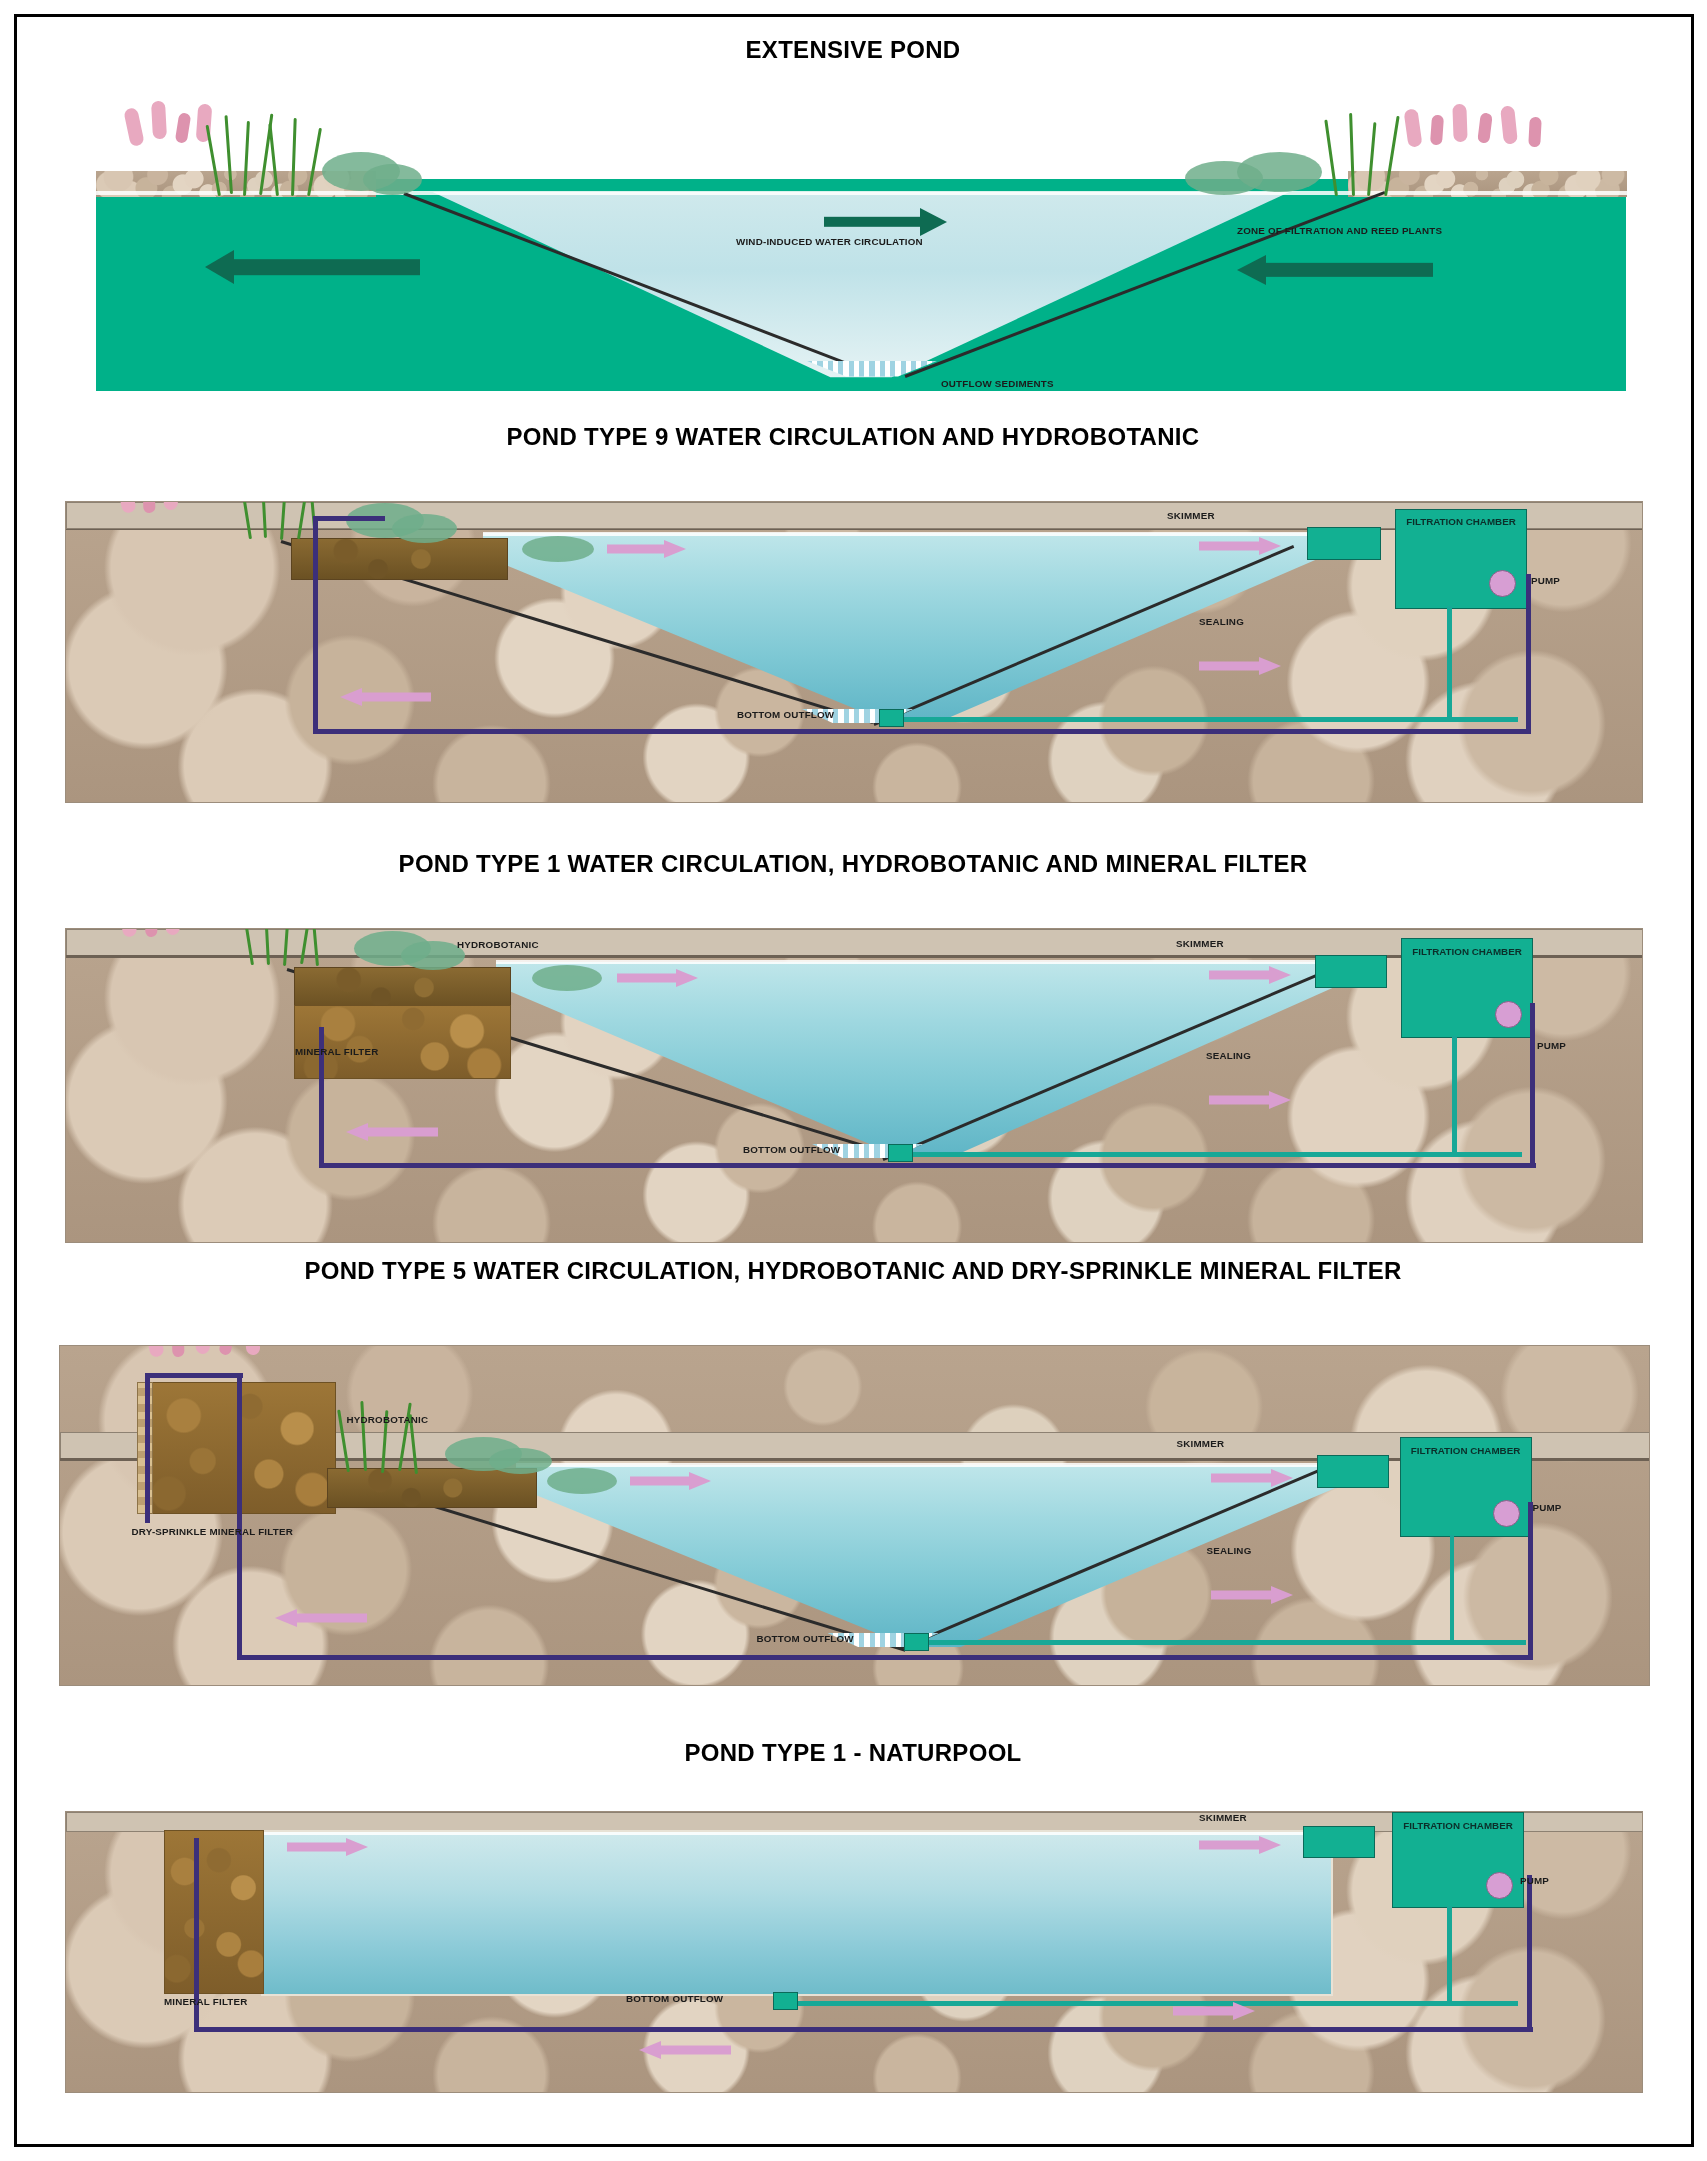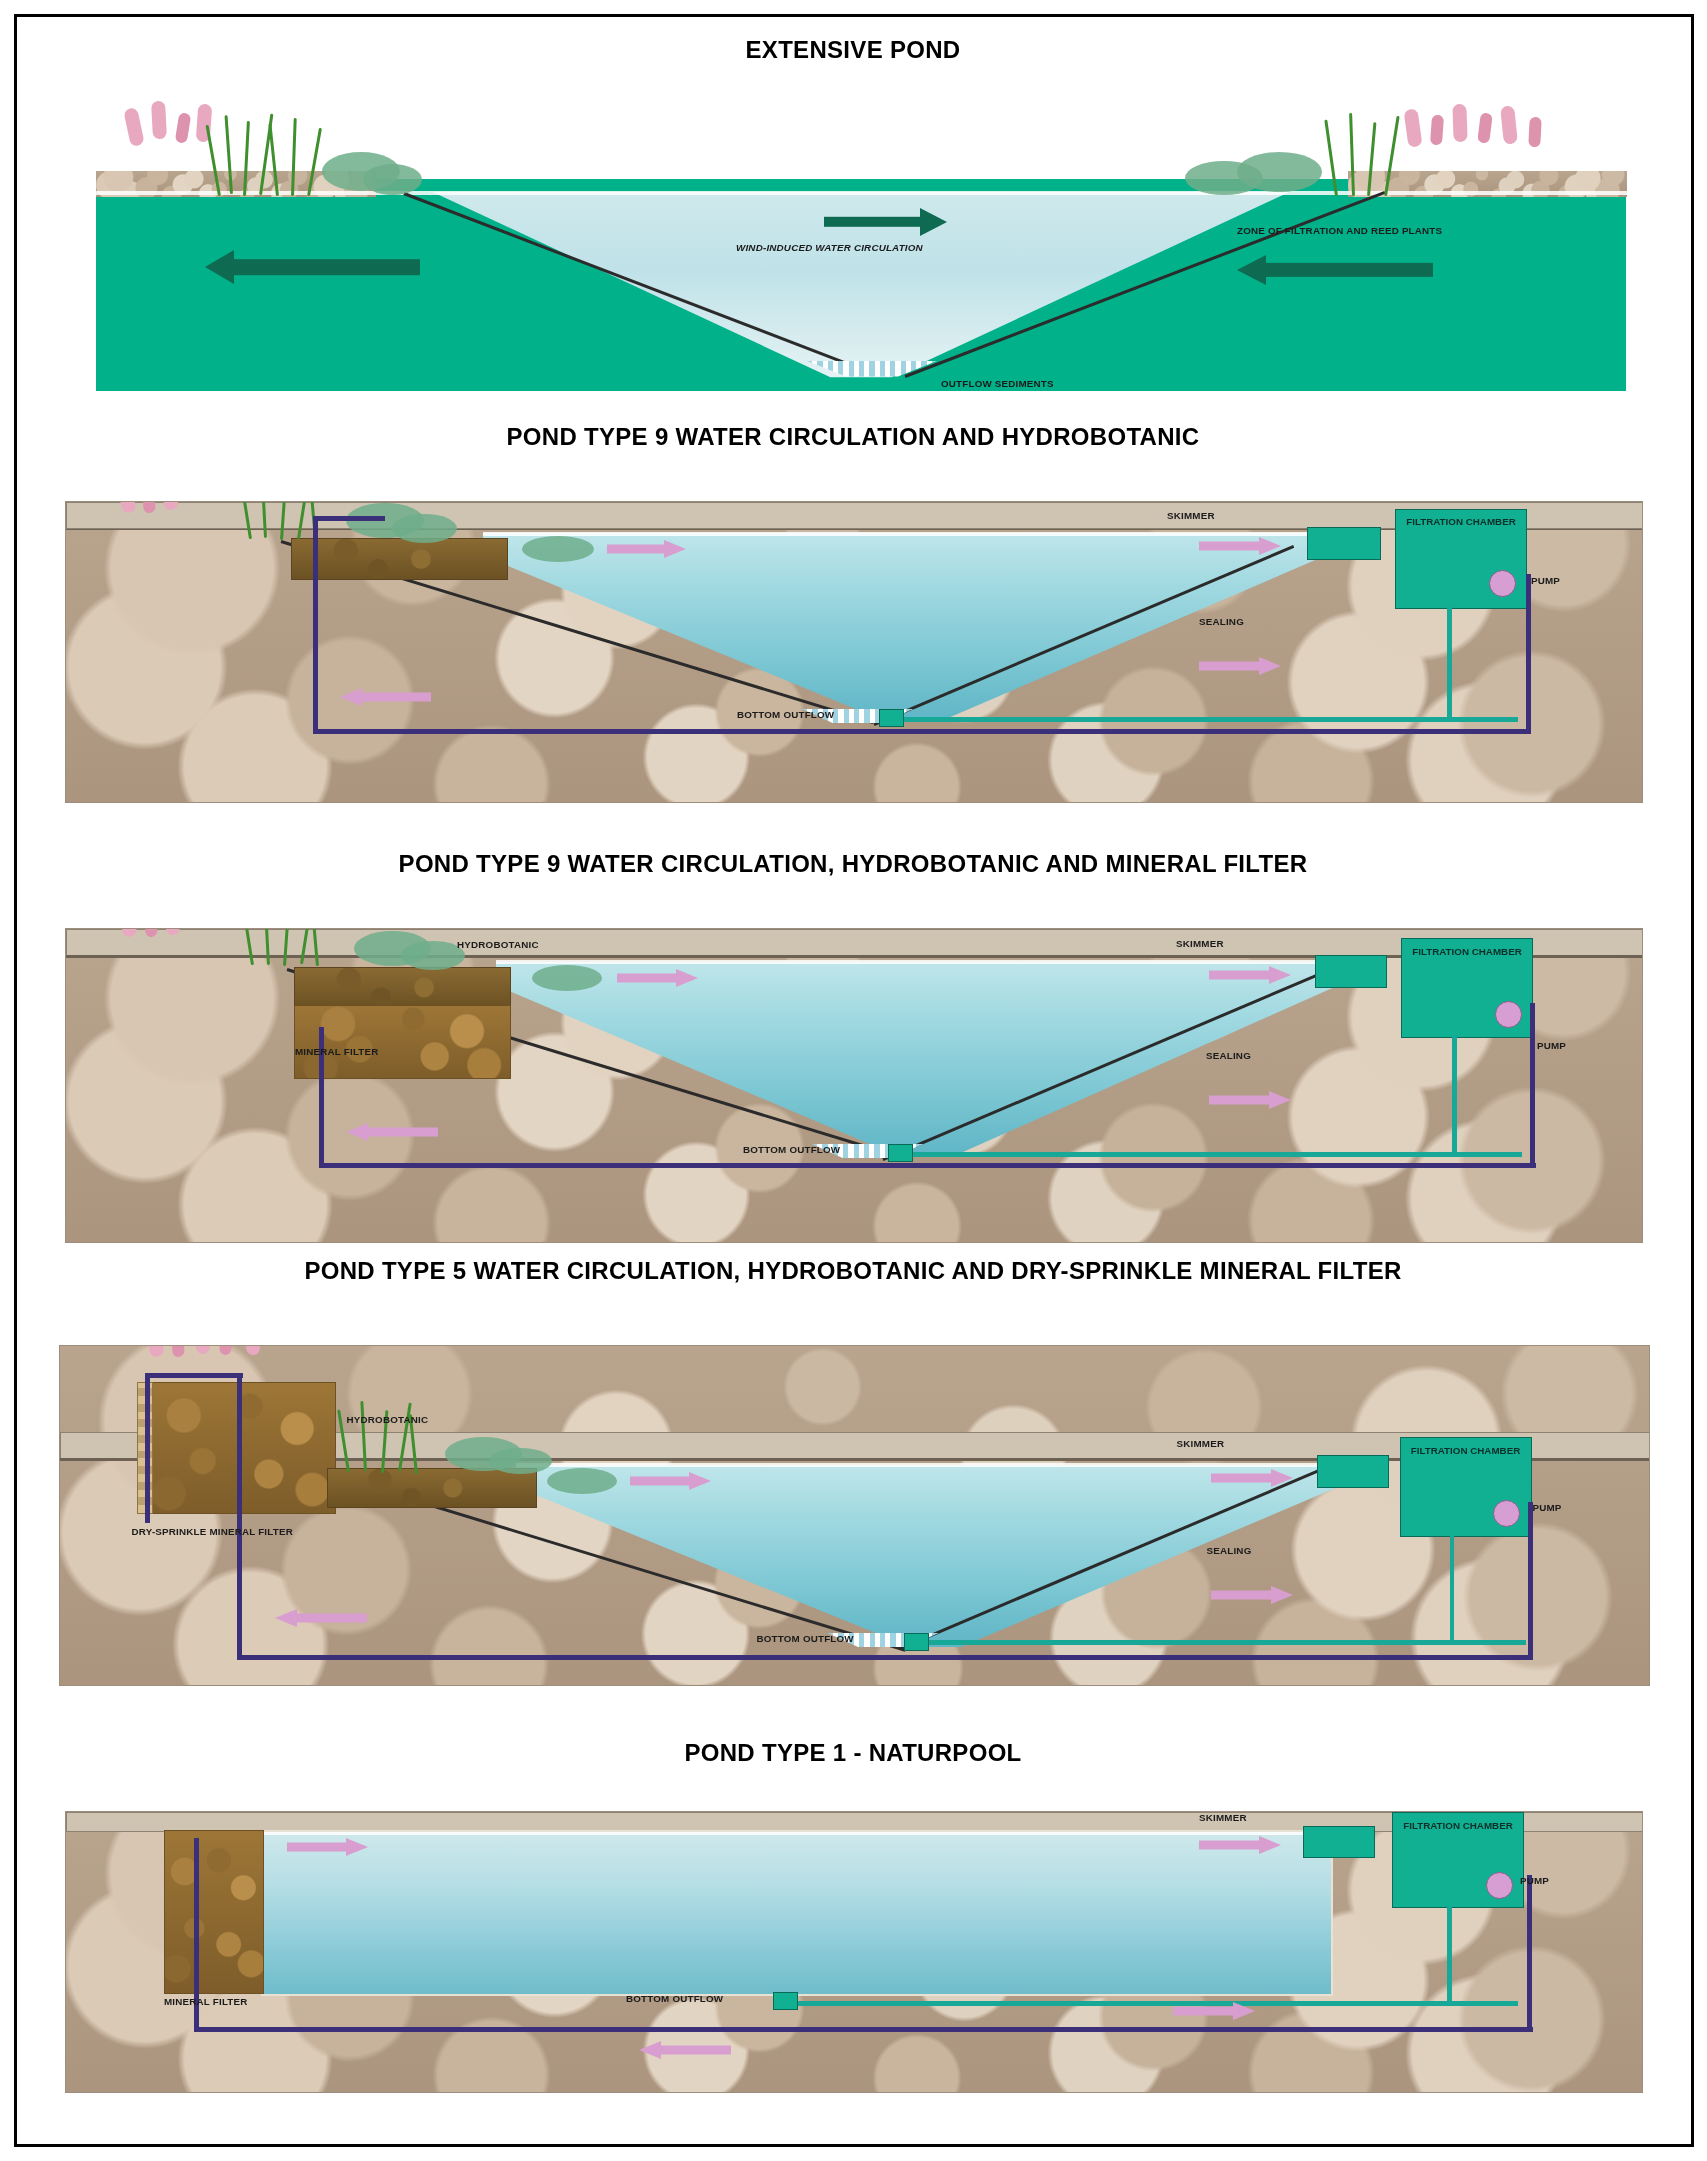--- a/index.html
+++ b/index.html
@@ -180,21 +180,21 @@
       </div>
       <div class="arrow ar-green" style="left:140px;top:166px;width:215px;">
         <div class="shaft" style="left:29px;width:186px;height:15.6px;"></div>
         <div class="head" style="left:0;border-right:29px solid #0e6b52;border-top:17px solid transparent;border-bottom:17px solid transparent;"></div>
       </div>
       <div class="arrow ar-green" style="left:1172px;top:169px;width:195px;">
         <div class="shaft" style="left:29px;width:167px;height:14.3px;"></div>
         <div class="head" style="left:0;border-right:29px solid #0e6b52;border-top:15.6px solid transparent;border-bottom:15.6px solid transparent;"></div>
       </div>
 
-      <div class="lbl" style="left:671px;top:141px;font-style:italic;">WIND-INDUCED WATER CIRCULATION</div>
+      <div class="lbl" style="left:671px;top:135px;">WIND-INDUCED WATER CIRCULATION</div>
       <div class="lbl" style="left:1172px;top:124px;">ZONE OF FILTRATION AND REED PLANTS</div>
       <div class="lbl" style="left:876px;top:277px;">OUTFLOW SEDIMENTS</div>
 
     </div>
   </div>
 
   <div class="panel" style="left:39px;top:423px;width:1628px;height:384px;">
     <div class="title" style="top:0;">POND TYPE 9 WATER CIRCULATION AND HYDROBOTANIC</div>
 
     <div class="diagram" style="left:26px;top:78px;width:1576px;height:300px;">
@@ -264,21 +264,21 @@
       </div>
 
       <div class="lbl" style="left:1101px;top:7.8px;">SKIMMER</div>
       <div class="lbl" style="left:1465px;top:73px;">PUMP</div>
       <div class="lbl" style="left:1133px;top:114px;">SEALING</div>
       <div class="lbl" style="left:671px;top:207px;">BOTTOM OUTFLOW</div>
     </div>
   </div>
 
   <div class="panel" style="left:39px;top:850px;width:1628px;height:391px;">
-    <div class="title" style="top:0;">POND TYPE 9 WATER CIRCULATION, HYDROBOTANIC AND MINERAL FILTER</div>
+    <div class="title" style="top:0;">POND TYPE 1 WATER CIRCULATION, HYDROBOTANIC AND MINERAL FILTER</div>
 
     <div class="diagram" style="left:26px;top:78px;width:1576px;height:313px;">
       <div class="rock"></div>
       <div class="wallband" style="left:0;top:0;width:100%;height:26px;"></div>
       <div class="topline" style="top:26px;"></div>
 
       <div class="water-grad" style="left:430px;top:33px;width:860px;height:195px;
            clip-path:polygon(0 0,100% 0,100% 8%,53% 100%,47% 100%,0 12%);"></div>
       <div class="watersurf" style="top:31px;left:430px;width:860px;"></div>
 

